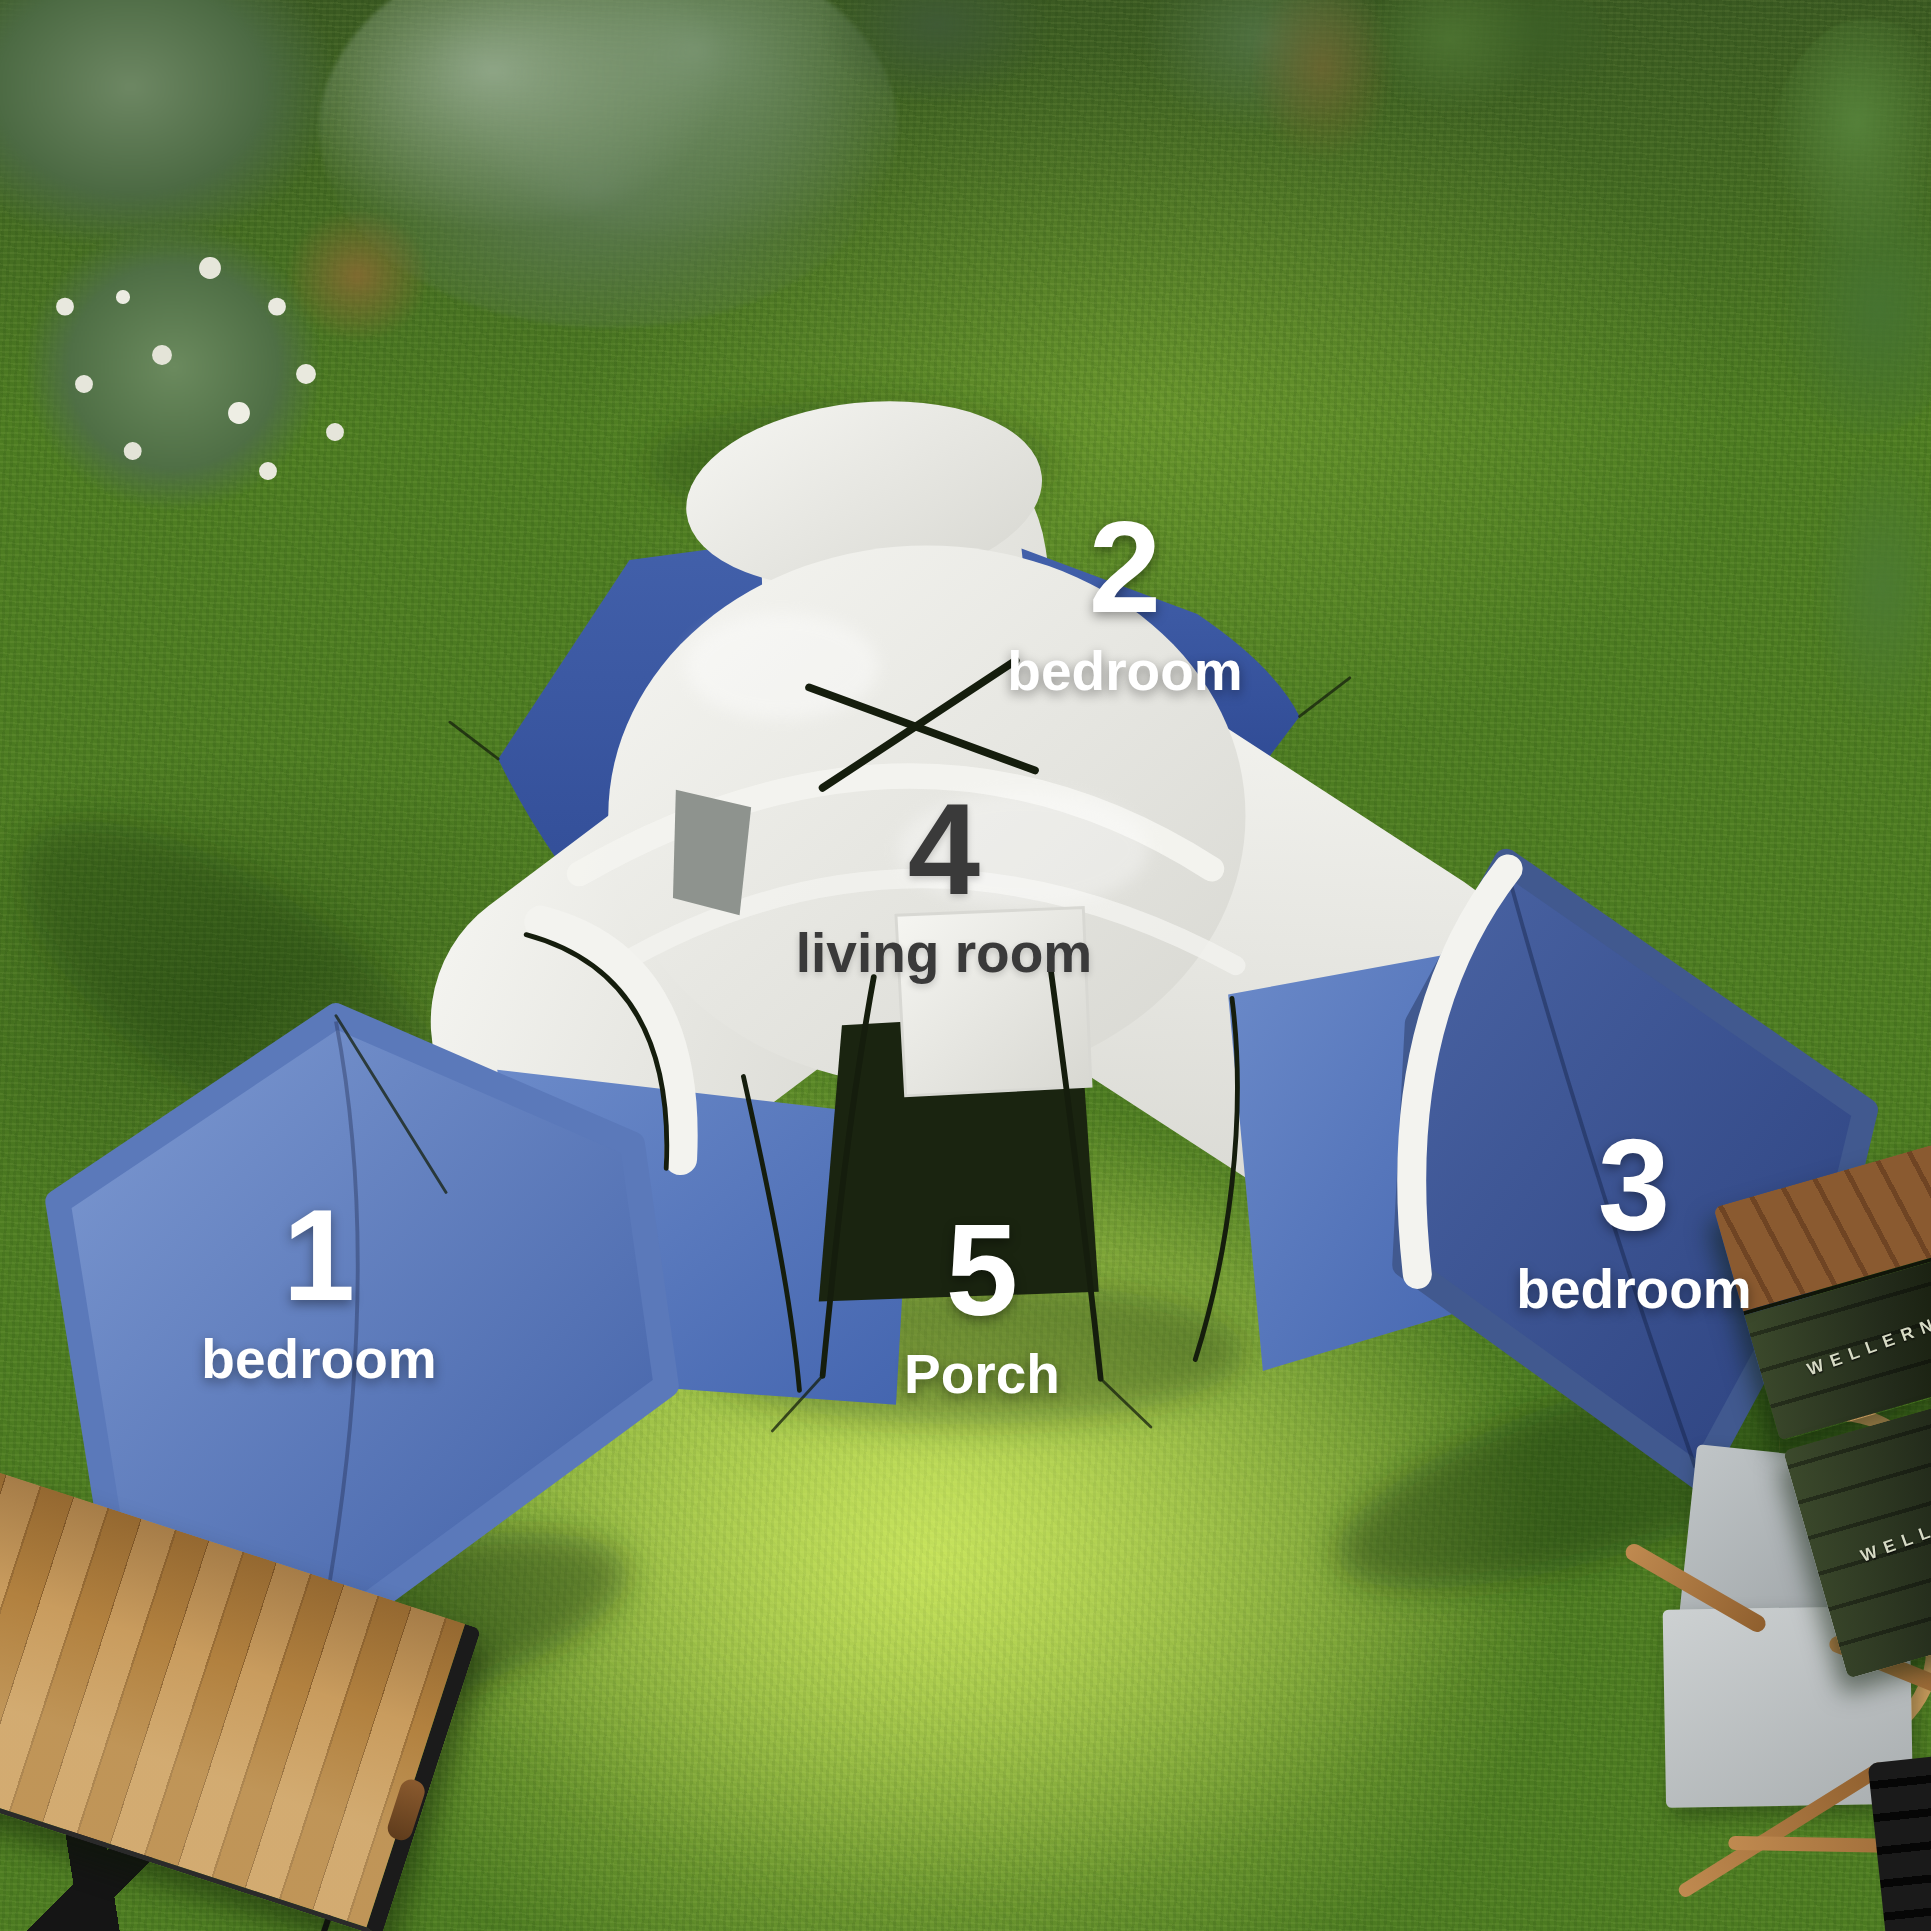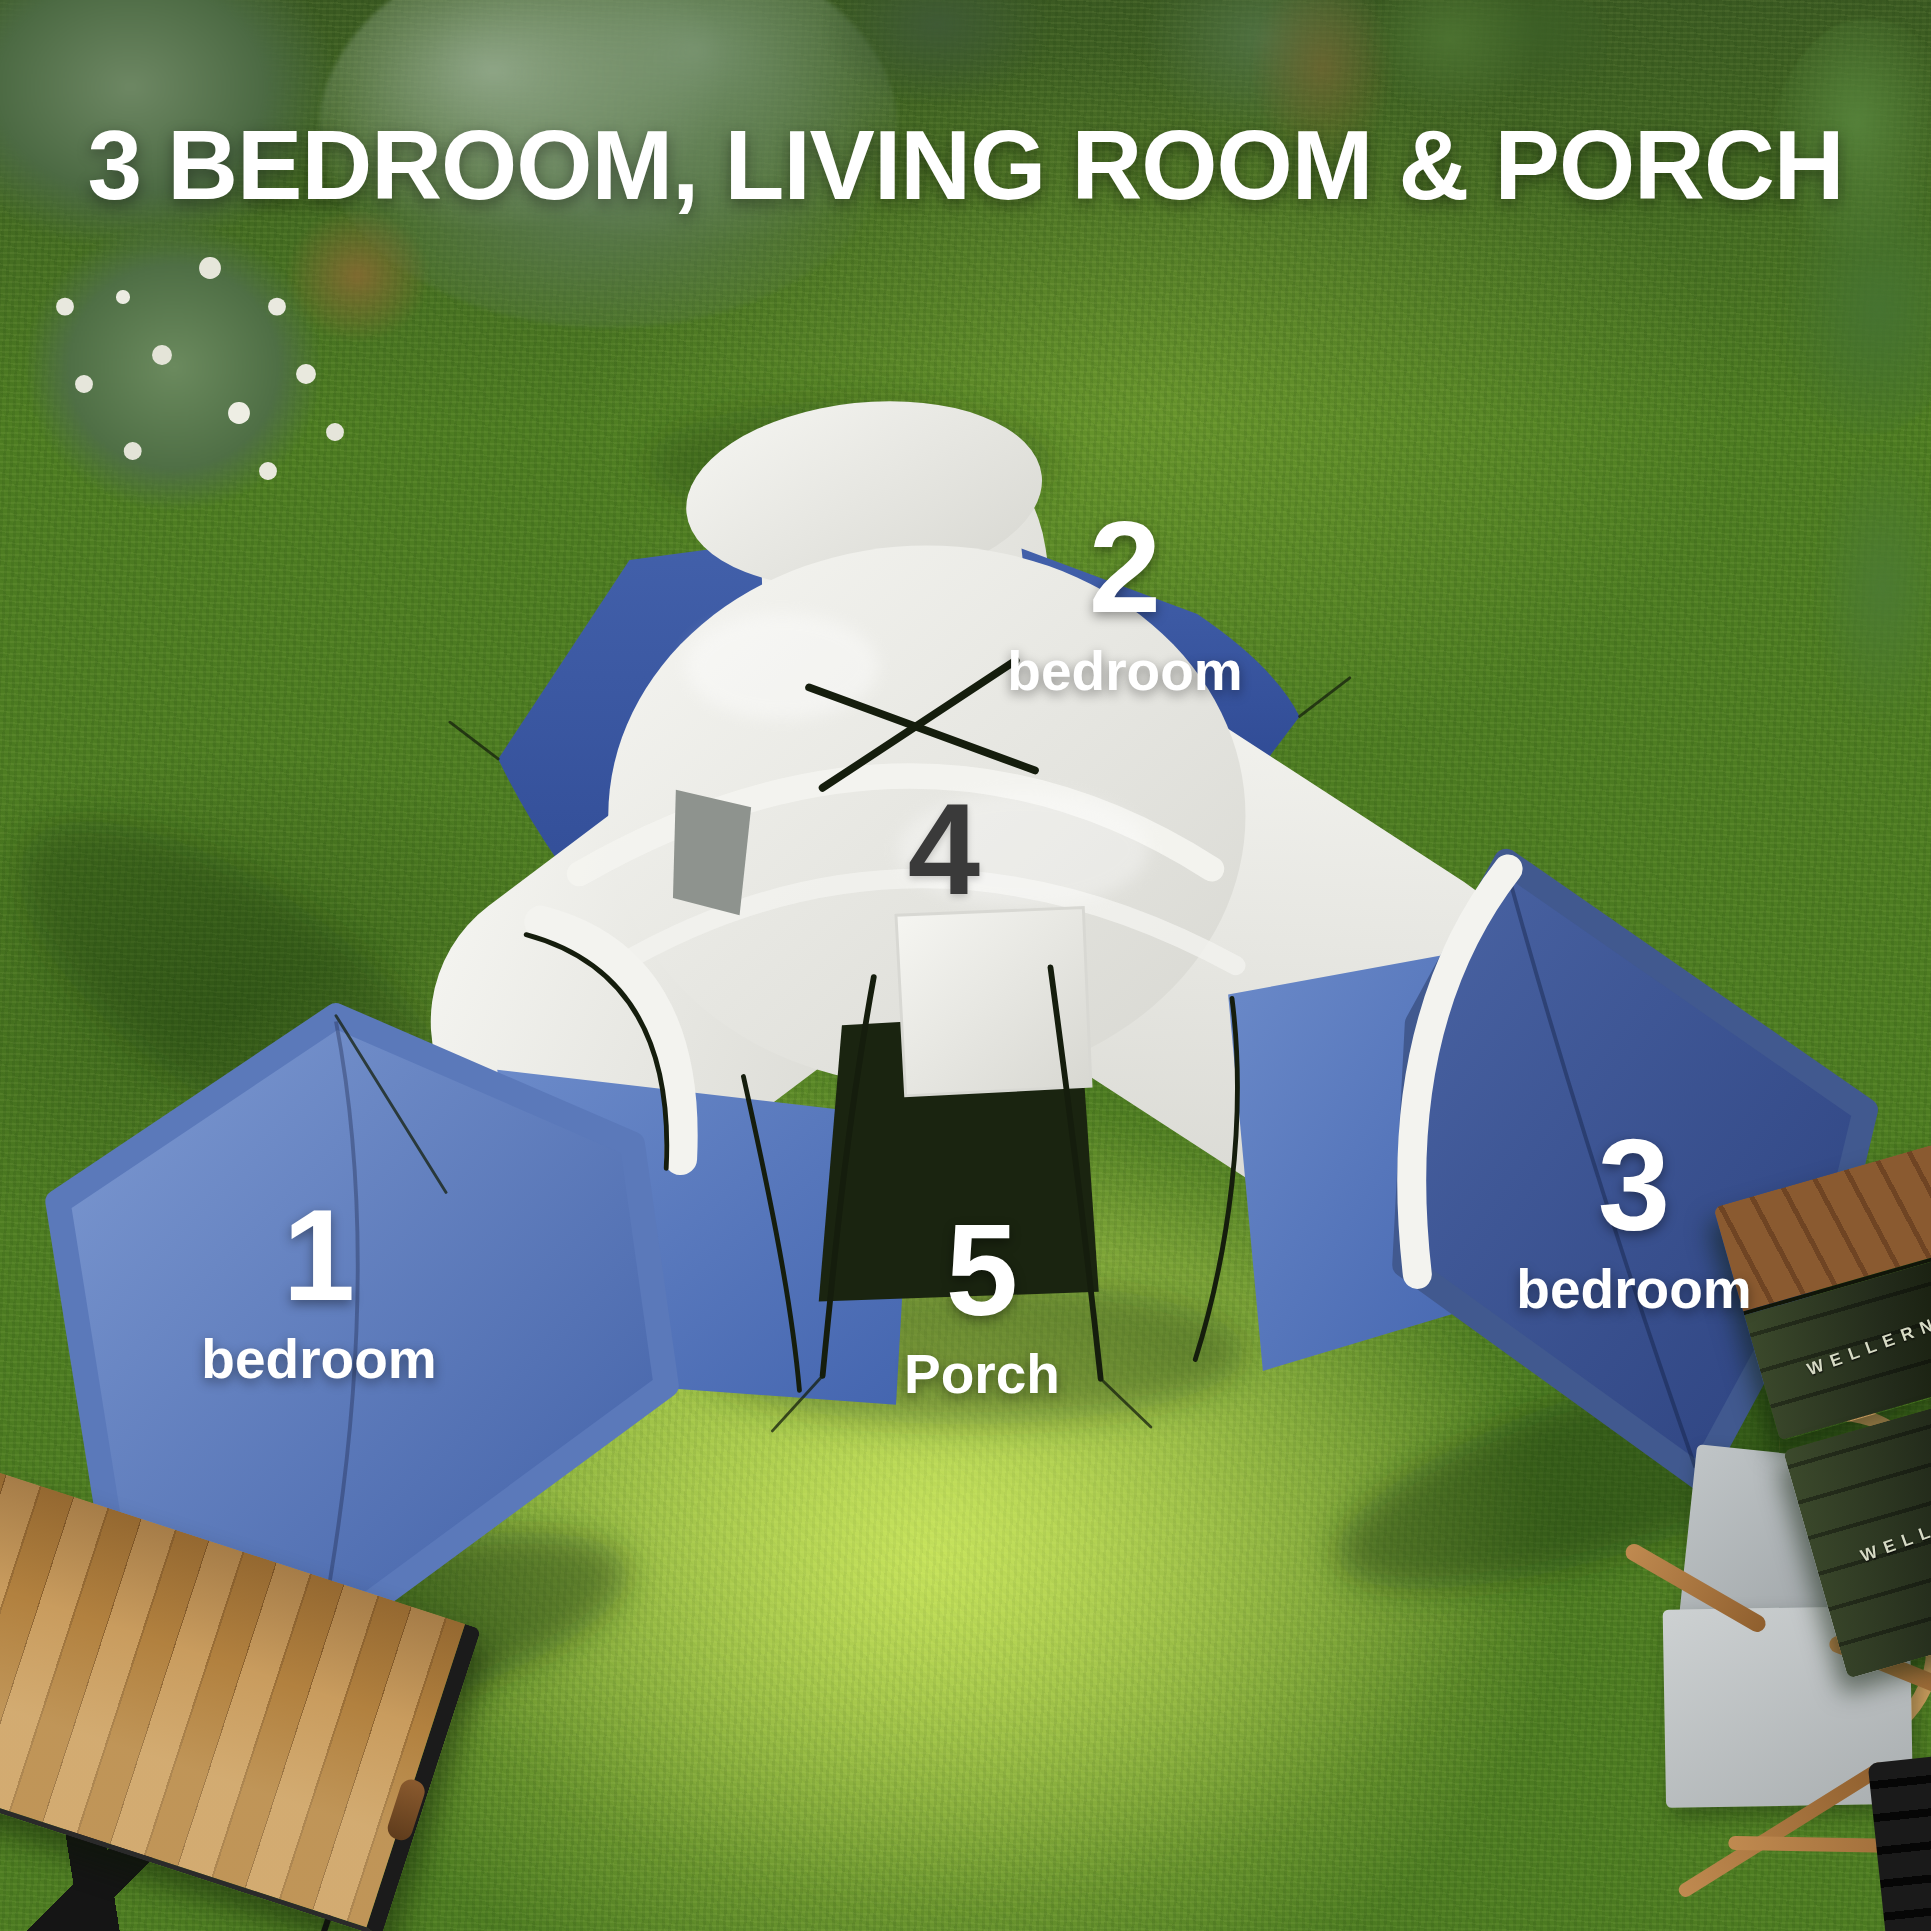--- a/index.html
+++ b/index.html
@@ -272,35 +272,35 @@
     </div>
     <div class="crate bottom">
       <div class="crate-body">
         <span class="crate-brand">WELLERN</span>
       </div>
     </div>
   </div>
 
   <div class="dark-box"></div>
 
-  <h1 class="title">3 BEDROOM, LIVING ROOM &amp; PORCH</h1>
 
   <div class="callout c1">
     <span class="num">1</span>
     <span class="lbl">bedroom</span>
   </div>
   <div class="callout c2">
     <span class="num">2</span>
     <span class="lbl">bedroom</span>
   </div>
   <div class="callout c3">
     <span class="num">3</span>
     <span class="lbl">bedroom</span>
   </div>
   <div class="callout c4 dark">
     <span class="num">4</span>
+    <span class="lbl">living room</span>
   </div>
   <div class="callout c5">
     <span class="num">5</span>
     <span class="lbl">Porch</span>
   </div>
 </div>
 
 
 </body></html>

